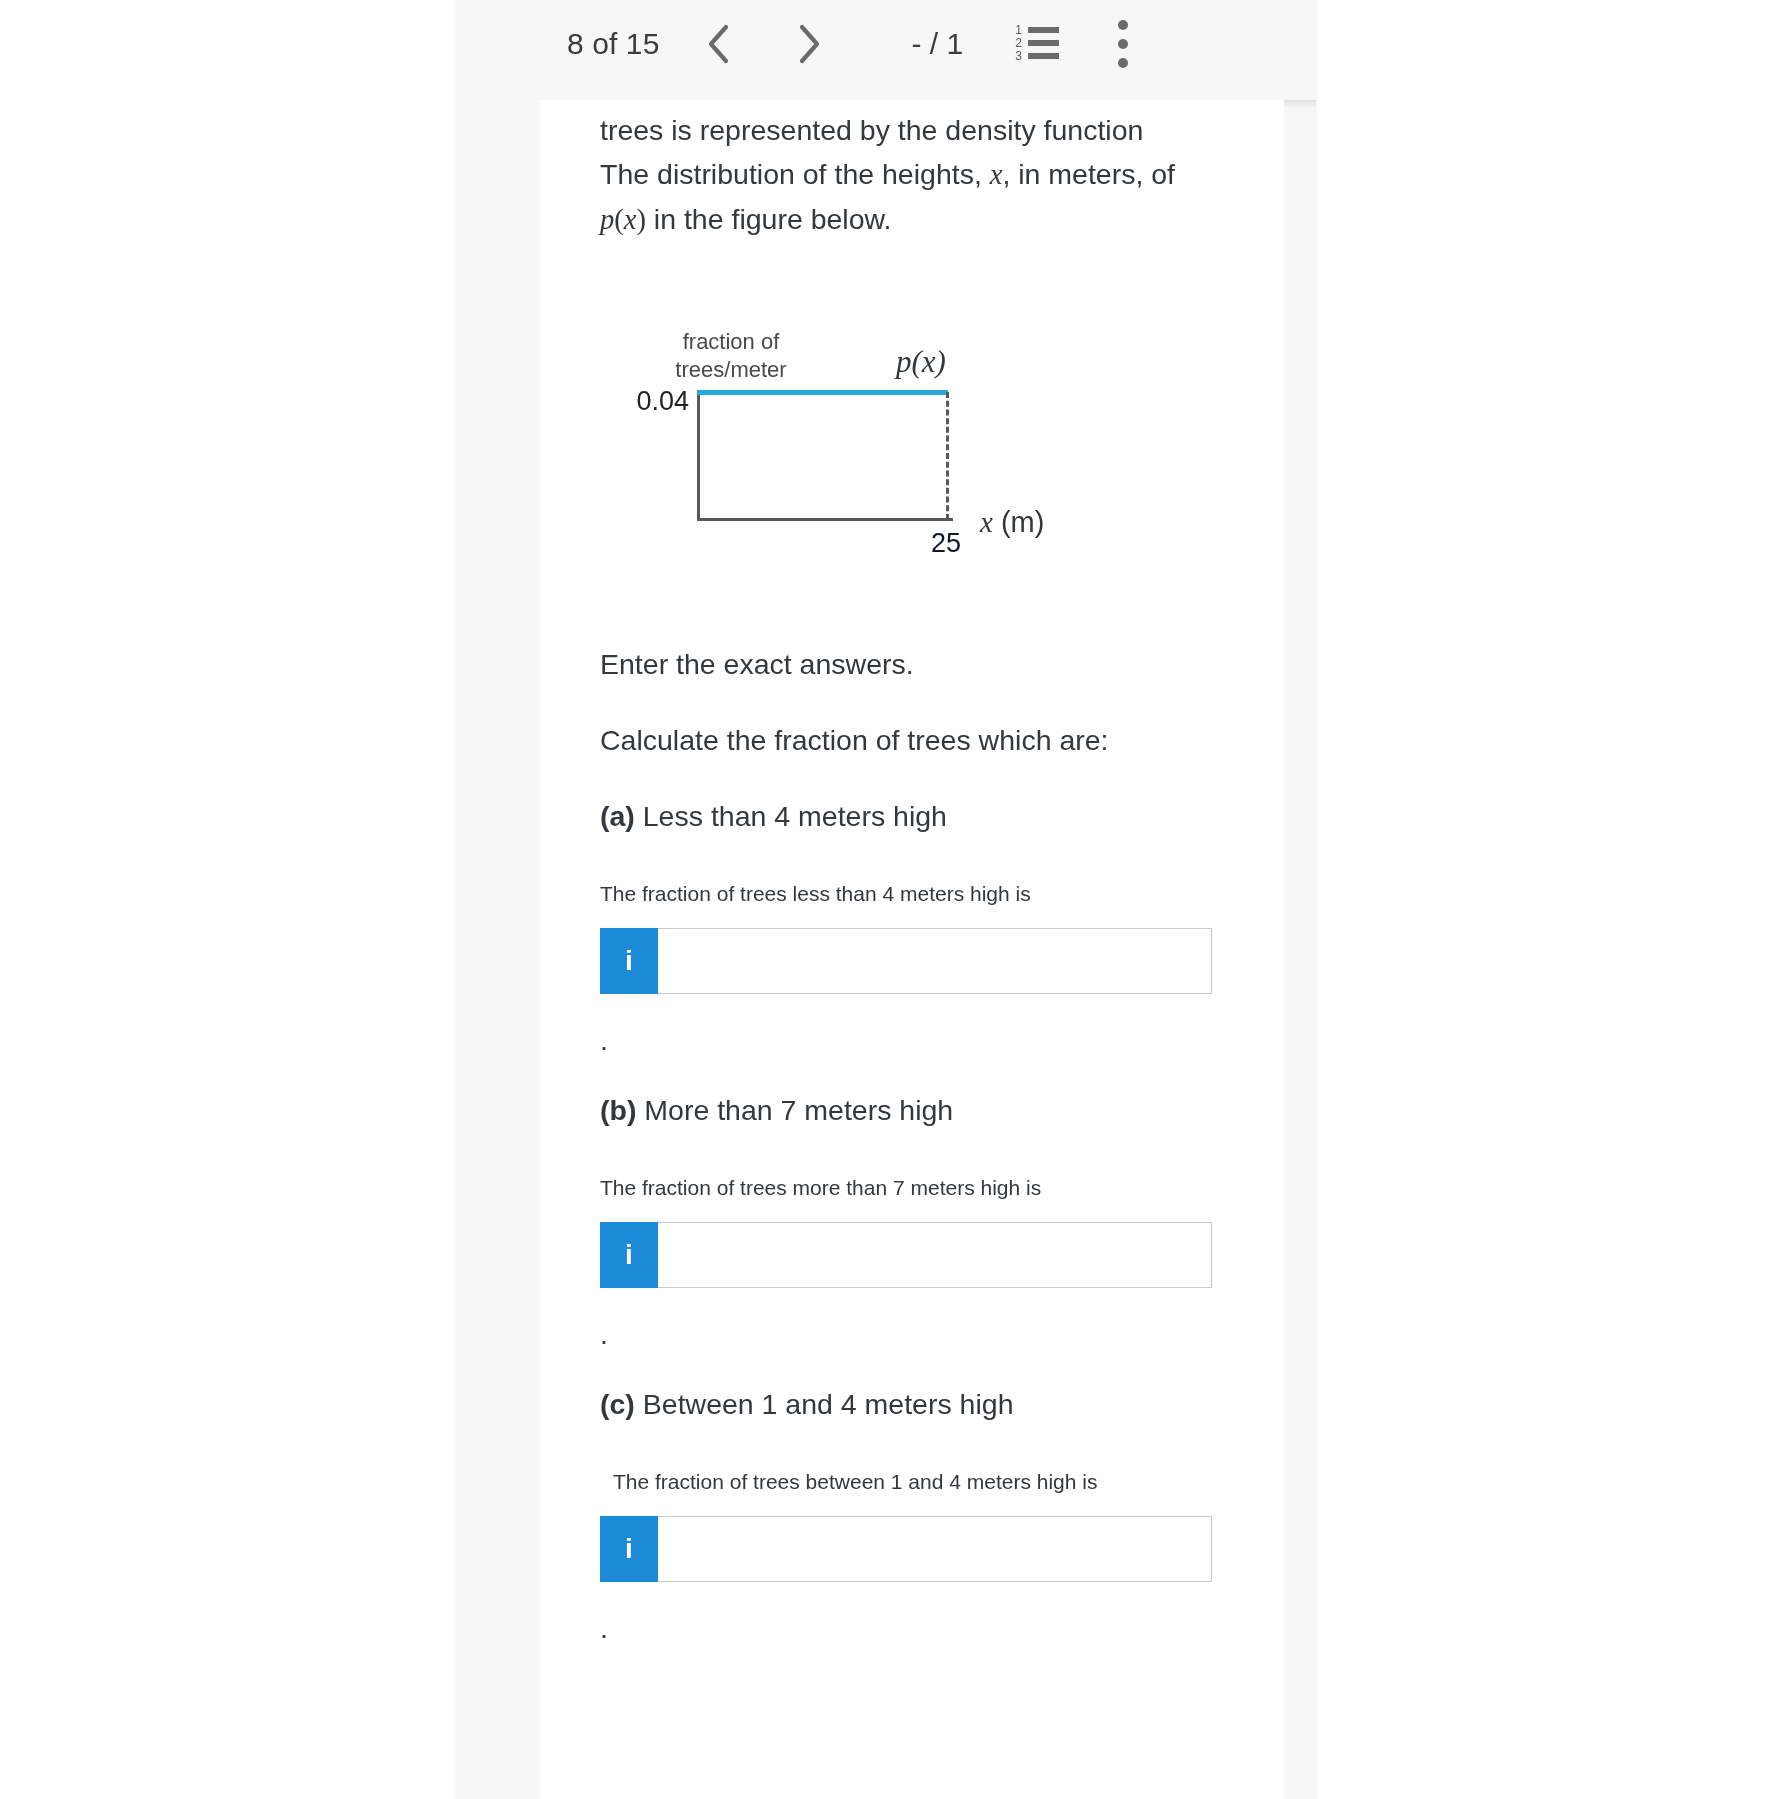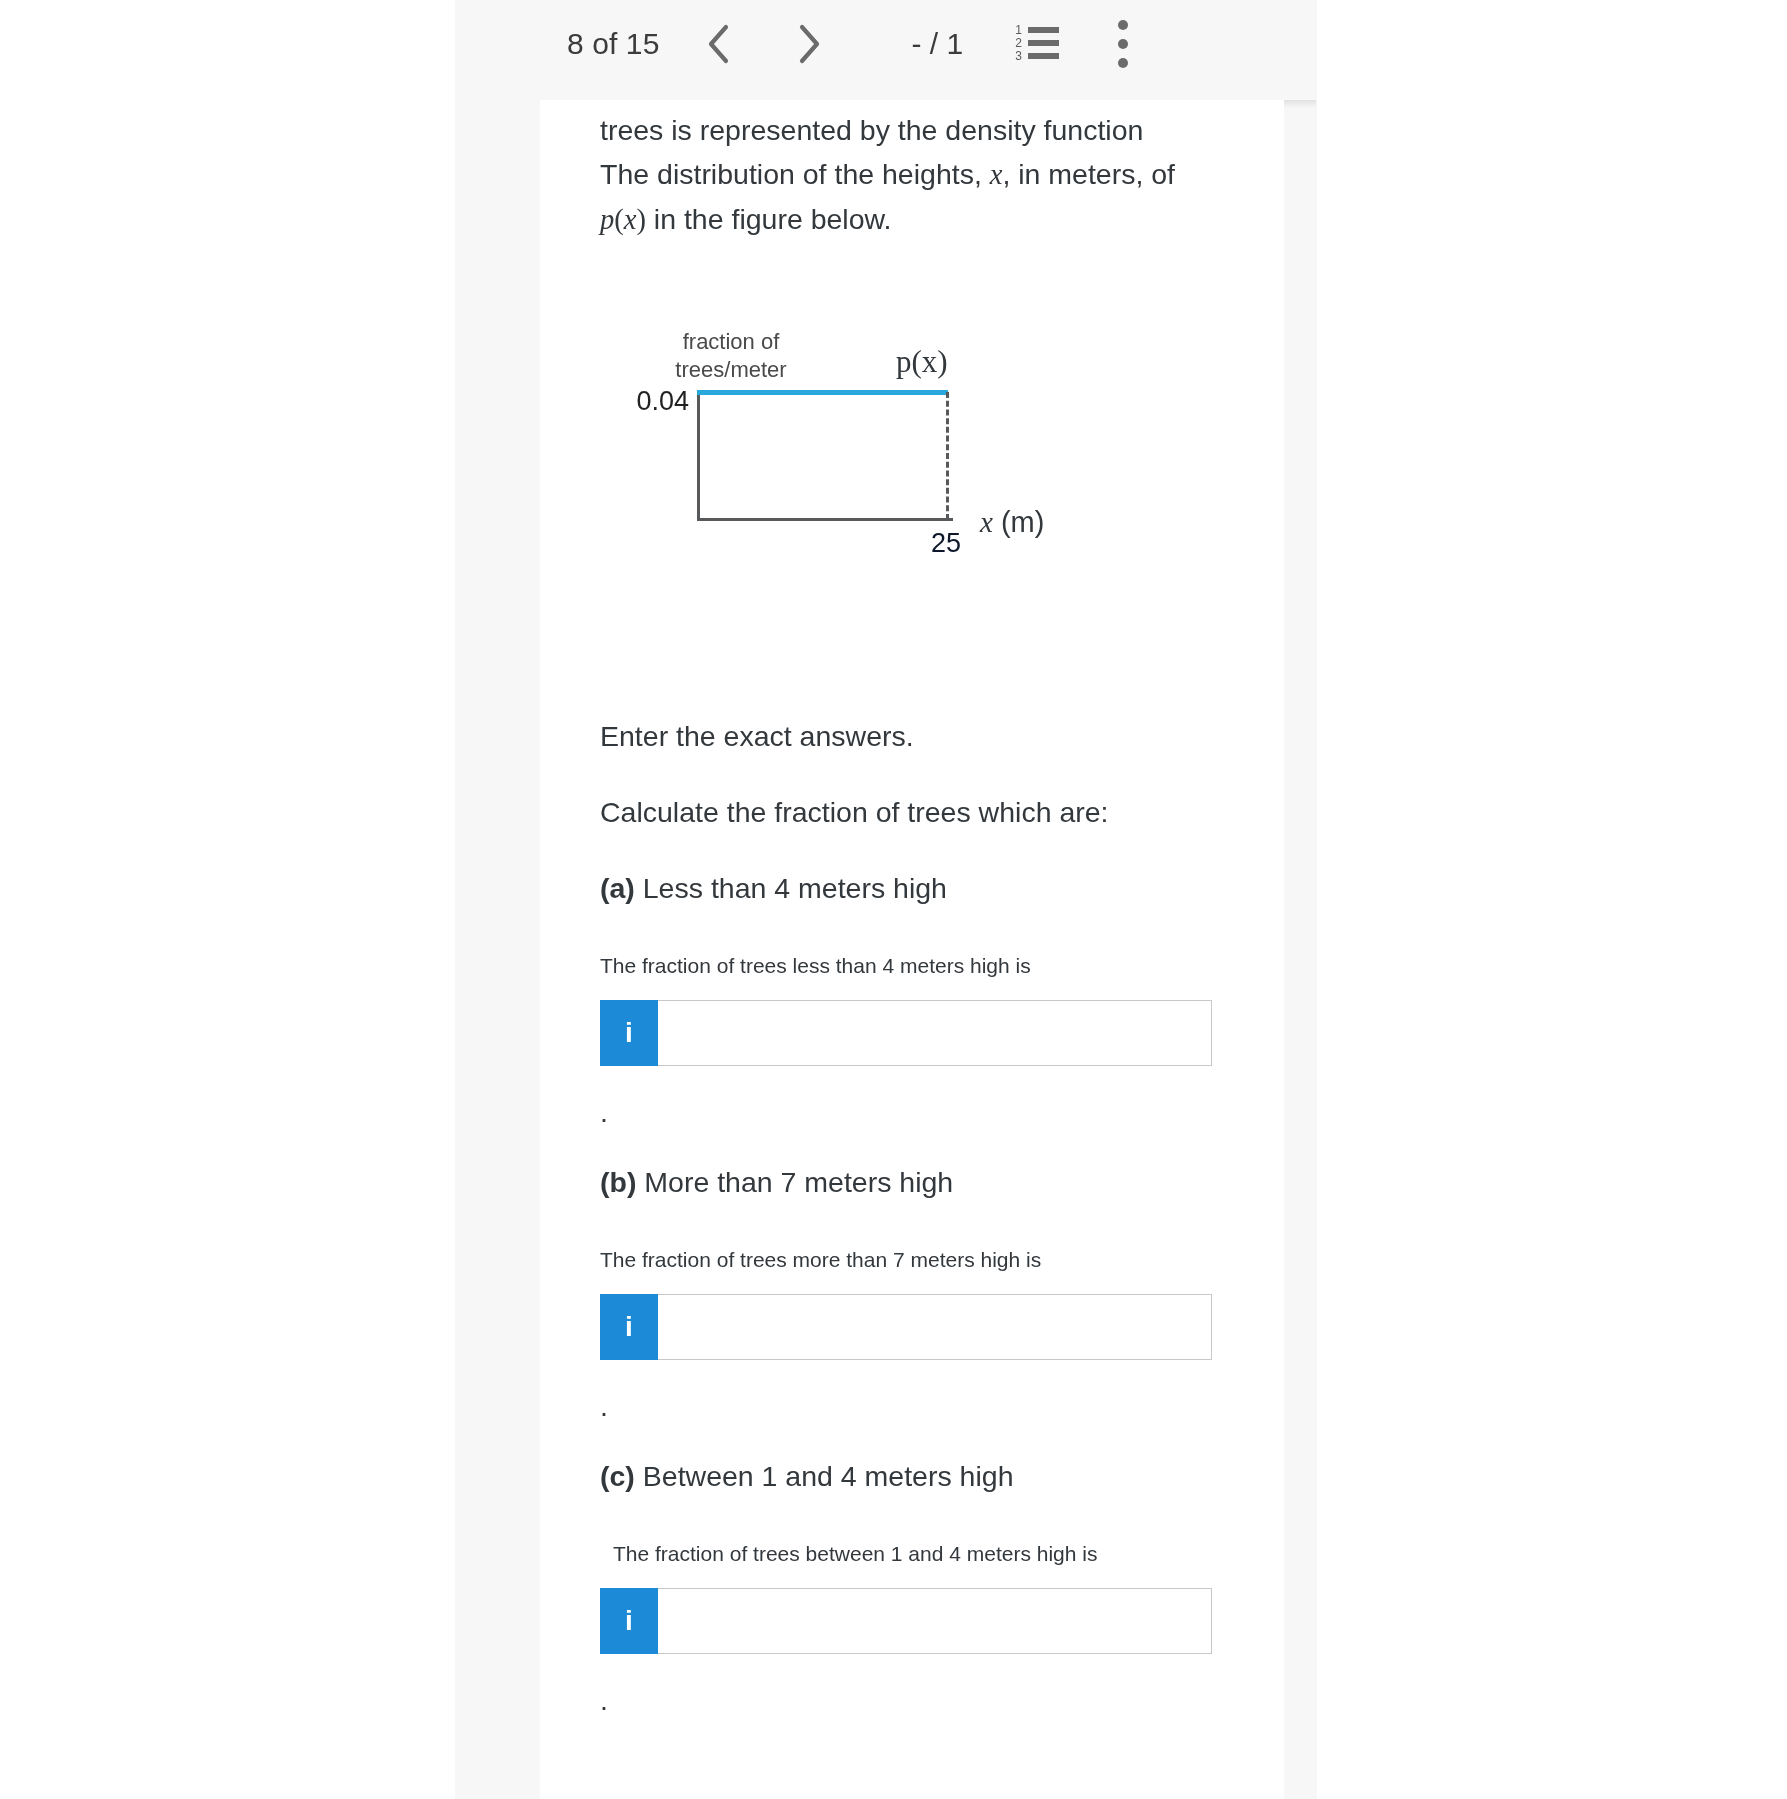--- a/index.html
+++ b/index.html
@@ -186,20 +186,21 @@
     font-size: 22px;
     line-height: 28px;
     color: #4a4a4a;
     font-family: "Liberation Sans", sans-serif;
   }
   .fig-px {
     position: absolute;
     left: 290px; top: 16px;
     font-size: 31px;
     font-family: "Liberation Serif", serif;
+    font-style: italic;
     color: #33383d;
   }
   .fig-ytick {
     position: absolute;
     left: 0px; top: 58px;
     width: 83px;
     text-align: right;
     font-size: 27px;
     color: #222;
   }
@@ -362,21 +363,21 @@
         <div class="fig-px"><span>p</span><span>(</span><span>x</span><span>)</span></div>
         <div class="fig-ytick">0.04</div>
         <div class="axis-y"></div>
         <div class="axis-x"></div>
         <div class="density-line"></div>
         <div class="dash-line"></div>
         <div class="fig-xtick-label">25</div>
         <div class="fig-xlabel"><span class="mi">x</span><span> (m)</span></div>
       </div>
 
-      <p class="q-para" style="margin-top:116px;">Enter the exact answers.</p>
+      <p class="q-para" style="margin-top:44px;">Enter the exact answers.</p>
       <p class="q-para" style="margin-top:32px;">Calculate the fraction of trees which are:</p>
 
       <div class="ablock" style="margin-top:32px;">
         <p class="q-para"><span class="bold">(a)</span><span> </span><span>Less than 4 meters high</span></p>
         <p class="prompt" style="margin:34px 0 0 0;">The fraction of trees less than 4 meters high is</p>
         <div class="answer-row">
           <div class="info-btn">i</div>
           <input class="answer-input" type="text" value="" placeholder="" style="">
         </div>
         <div class="dot-after">.</div>

